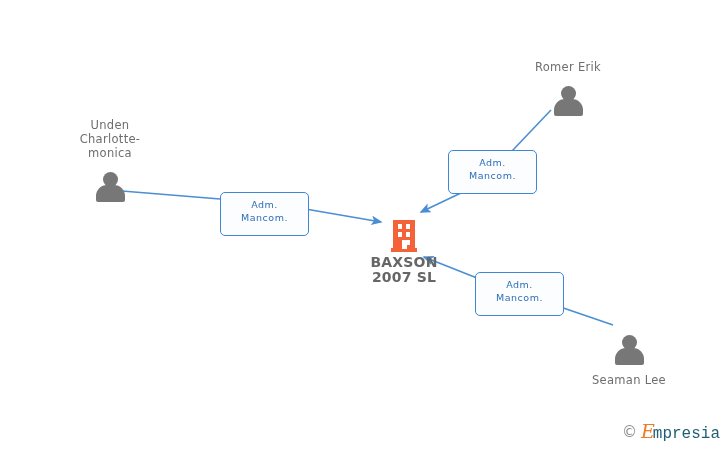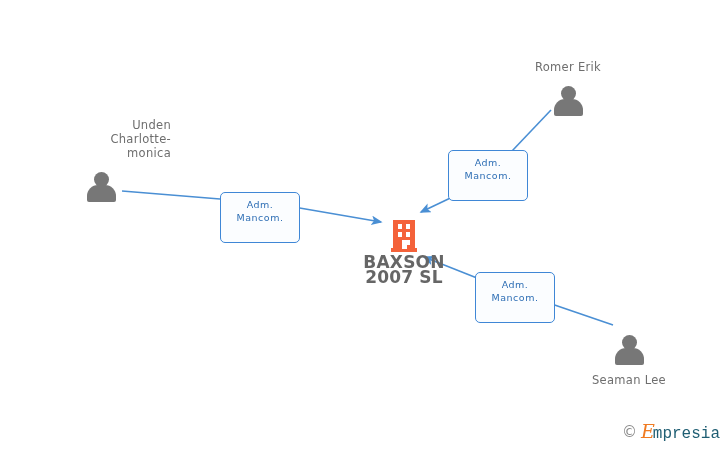--- a/index.html
+++ b/index.html
@@ -103,33 +103,33 @@
   .company-icon .door {
     position: absolute;
     left: 11px;
     top: 20px;
     width: 5px;
     height: 9px;
     background: #ffffff;
   }
   .company-label {
     margin-top: 3px;
-    font-size: 17px;
+    font-size: 14px;
     font-weight: bold;
     color: #666666;
     line-height: 15px;
     letter-spacing: .2px;
     white-space: pre-line;
   }
 
   
   .rel-box {
     position: absolute;
-    width: 80px;
-    padding: 5px 2px 18px;
+    width: 89px;
+    padding: 5px 2px 11px;
     box-sizing: border-box;
     background: #fbfdff;
     border: 1.5px solid #3f87d6;
     border-radius: 5px;
     text-align: center;
     font-size: 9.5px;
     color: #2f6fb5;
     line-height: 13px;
     letter-spacing: .5px;
     white-space: pre-line;
@@ -181,21 +181,21 @@
 
     <line x1="551" y1="110" x2="512" y2="151" stroke="#4a8fd4" stroke-width="1.6"></line>
 
     <line x1="463" y1="192" x2="421" y2="212" stroke="#4a8fd4" stroke-width="1.6" marker-end="url(#arrowhead)"></line>
 
     <line x1="613" y1="325" x2="540" y2="300" stroke="#4a8fd4" stroke-width="1.6"></line>
 
     <line x1="482" y1="280" x2="424" y2="257" stroke="#4a8fd4" stroke-width="1.6" marker-end="url(#arrowhead)"></line>
   </svg>
 
-  <div class="person" style="left:31px; top:118px;text-align:right;">
+  <div class="person" style="left:40px; top:118px;">
     <div class="person-label">Unden
 Charlotte-
 monica</div>
     <div class="person-icon" style="margin-top:12px;">
       <div class="head"></div>
       <div class="body"></div>
     </div>
   </div>
 
   <div class="person" style="left:498px; top:60px;">

